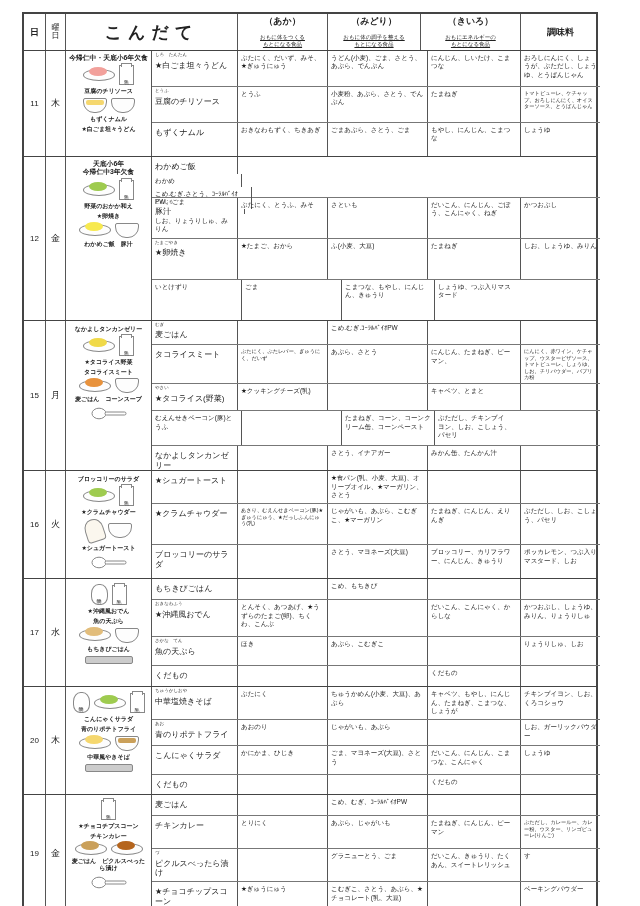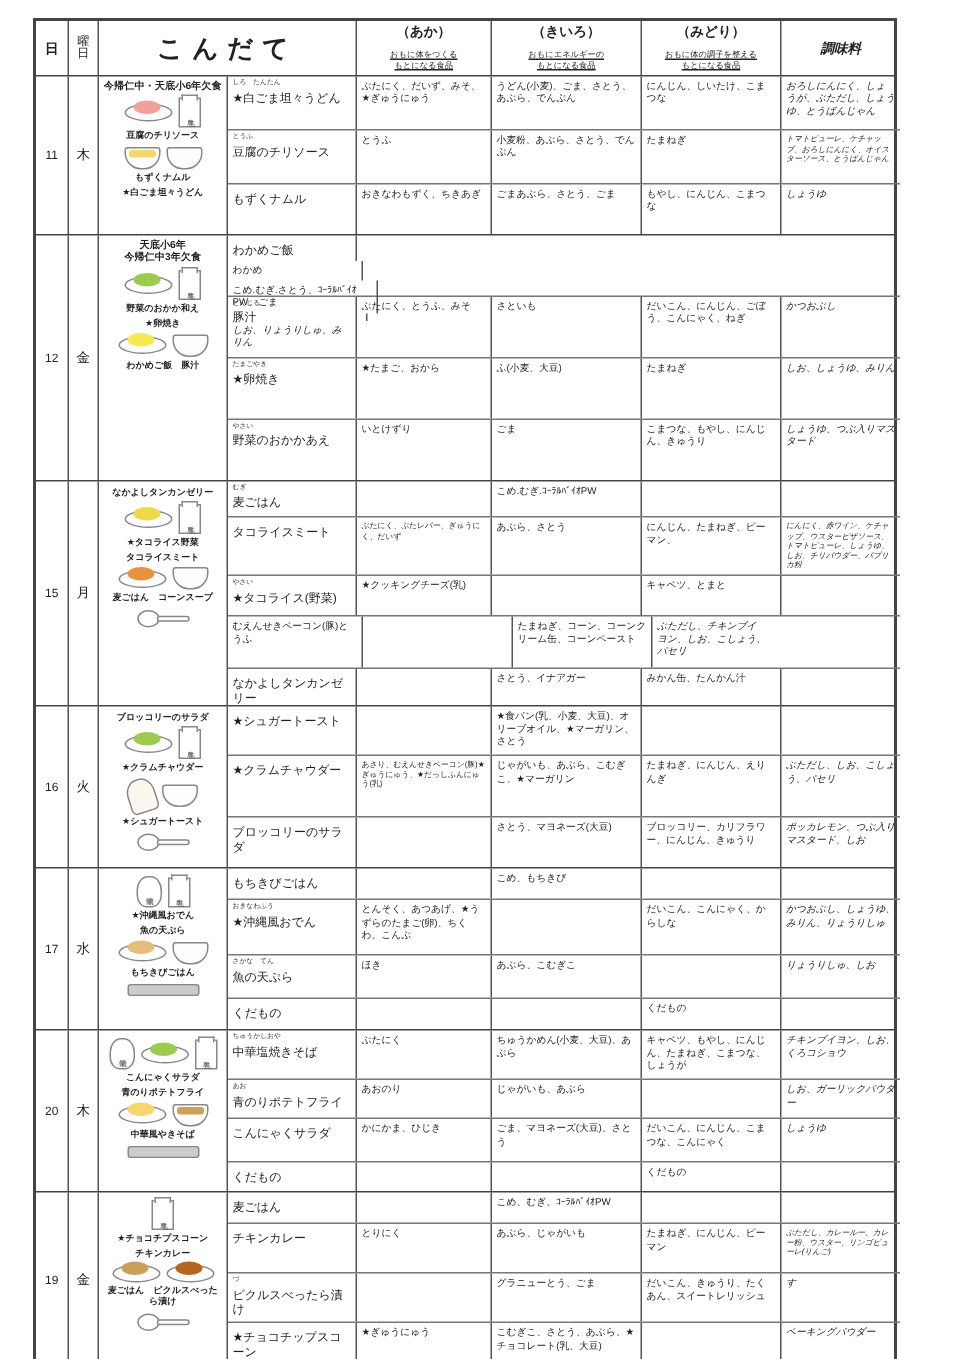--- a/index.html
+++ b/index.html
@@ -10,21 +10,21 @@
   .hdr-row{display:flex;border-bottom:1.5px solid #444;min-height:36px;}
   .cell{box-sizing:border-box;border-right:1px solid #555;padding:2px 3px;}
   .cell:last-child{border-right:none;}
   .c-day{width:22px;flex:none;display:flex;align-items:center;justify-content:center;font-size:8px;}
   .c-wd{width:20px;flex:none;display:flex;align-items:center;justify-content:center;font-size:9px;}
   .c-img{width:86px;flex:none;position:relative;}
   .c-name{width:86px;flex:none;}
   .c-red{width:90px;flex:none;}
   .c-yel{width:100px;flex:none;}
   .c-grn{width:93px;flex:none;}
-  .c-sea{width:79px;flex:none;border-right:none;font-style:italic;}
+  .c-sea{width:79px;flex:none;border-right:none;}
   .hdr-title{font-weight:bold;font-size:9px;text-align:center;line-height:1.2;}
   .hdr-menu{font-weight:bold;font-size:17px;letter-spacing:6px;display:flex;align-items:center;justify-content:center;}
   .hdr-col{display:flex;flex-direction:column;align-items:center;justify-content:space-between;}
   .hdr-sub{font-size:5.5px;text-align:center;line-height:1.25;white-space:pre-line;
            text-decoration:underline;}
   .hdr-wd{font-size:8px;line-height:1.05;text-align:center;}
   .day-row{display:flex;border-bottom:1px solid #444;}
   .day-row:last-child{border-bottom:none;}
   .dish-col{flex:1;display:flex;flex-direction:column;}
   .dish-row{display:flex;border-bottom:1px solid #777;flex:1;}
@@ -65,30 +65,30 @@
     <div class="cell c-wd hdr-wd">
         <span style="white-space:pre-line">曜
 日</span>
       </div>
     <div class="cell hdr-menu" style="width:172px;flex:none;">こんだて</div>
     <div class="cell c-red hdr-col">
       <div class="hdr-title">（あか）</div>
       <div class="hdr-sub">おもに体をつくる
 もとになる食品</div>
     </div>
+    <div class="cell c-grn hdr-col">
+      <div class="hdr-title">（みどり）</div>
+      <div class="hdr-sub">おもに体の調子を整える
+もとになる食品</div>
+    </div>
     <div class="cell c-yel hdr-col">
       <div class="hdr-title">（きいろ）</div>
       <div class="hdr-sub">おもにエネルギーの
 もとになる食品</div>
     </div>
-    <div class="cell c-grn hdr-col">
-      <div class="hdr-title">（みどり）</div>
-      <div class="hdr-sub">おもに体の調子を整える
-もとになる食品</div>
-    </div>
     <div class="cell c-sea hdr-title" style="display:flex;align-items:center;justify-content:center;">調味料</div>
   </div>
   <div id="table-body">
   <div class="day-row">
     <div class="cell c-day day-num">11</div>
     <div class="cell c-wd wd">木</div>
     <div class="cell c-img">
       <div class="note">今帰仁中・天底小6年欠食</div>
       <div class="vis">
             <div class="plate">
@@ -192,24 +192,20 @@
       <div class="ruby">たまごやき</div>
       <div class="dish-name">★卵焼き</div>
     </div>
     <div class="cell c-red ing">★たまご、おから</div>
     <div class="cell c-yel ing">ふ(小麦、大豆)</div>
     <div class="cell c-grn ing">たまねぎ</div>
     <div class="cell c-sea ing">しお、しょうゆ、みりん</div>
   </div>
 
   <div class="dish-row" style="min-height: 27px;">
-    <div class="cell c-name">
-      <div class="ruby">やさい</div>
-      <div class="dish-name">野菜のおかかあえ</div>
-    </div>
     <div class="cell c-red ing">いとけずり</div>
     <div class="cell c-yel ing">ごま</div>
     <div class="cell c-grn ing">こまつな、もやし、にんじん、きゅうり</div>
     <div class="cell c-sea ing">しょうゆ、つぶ入りマスタード</div>
   </div>
 </div>
   </div>
 
   <div class="day-row">
     <div class="cell c-day day-num">15</div>

